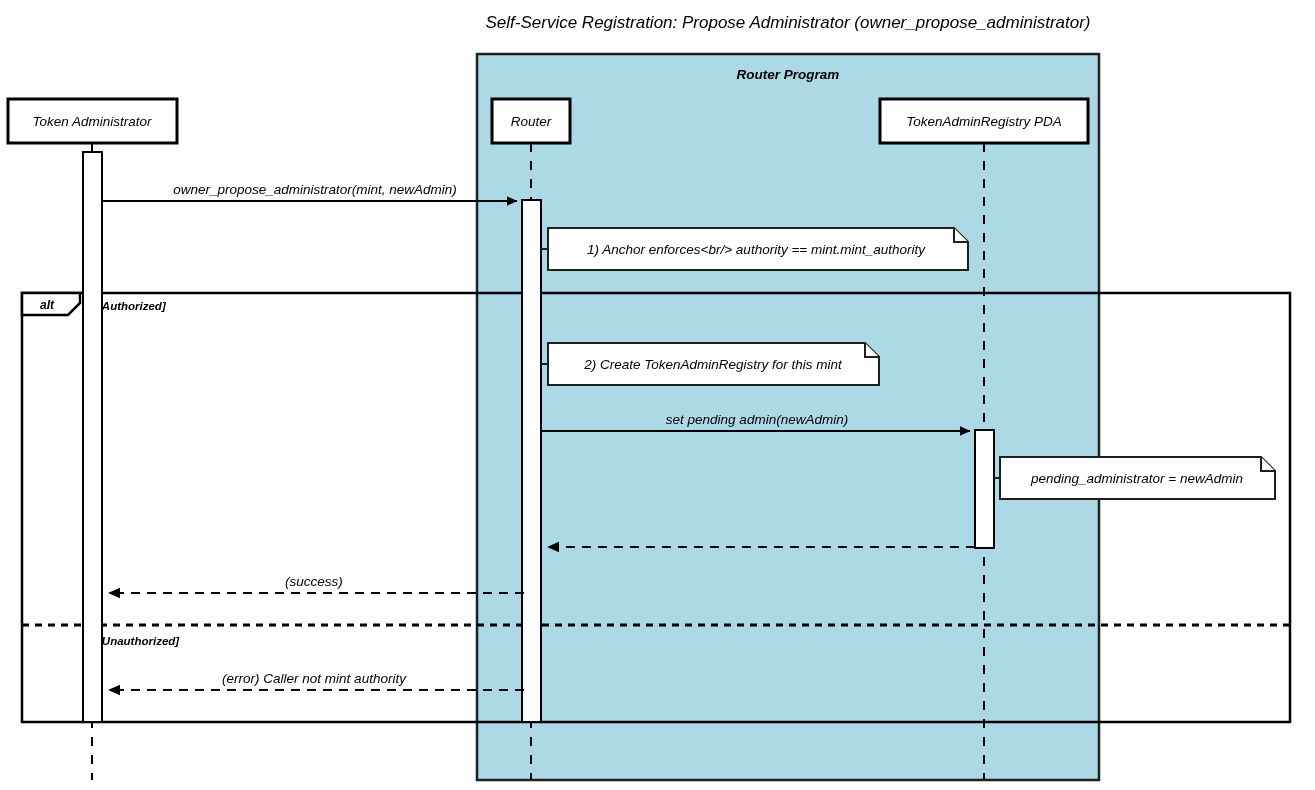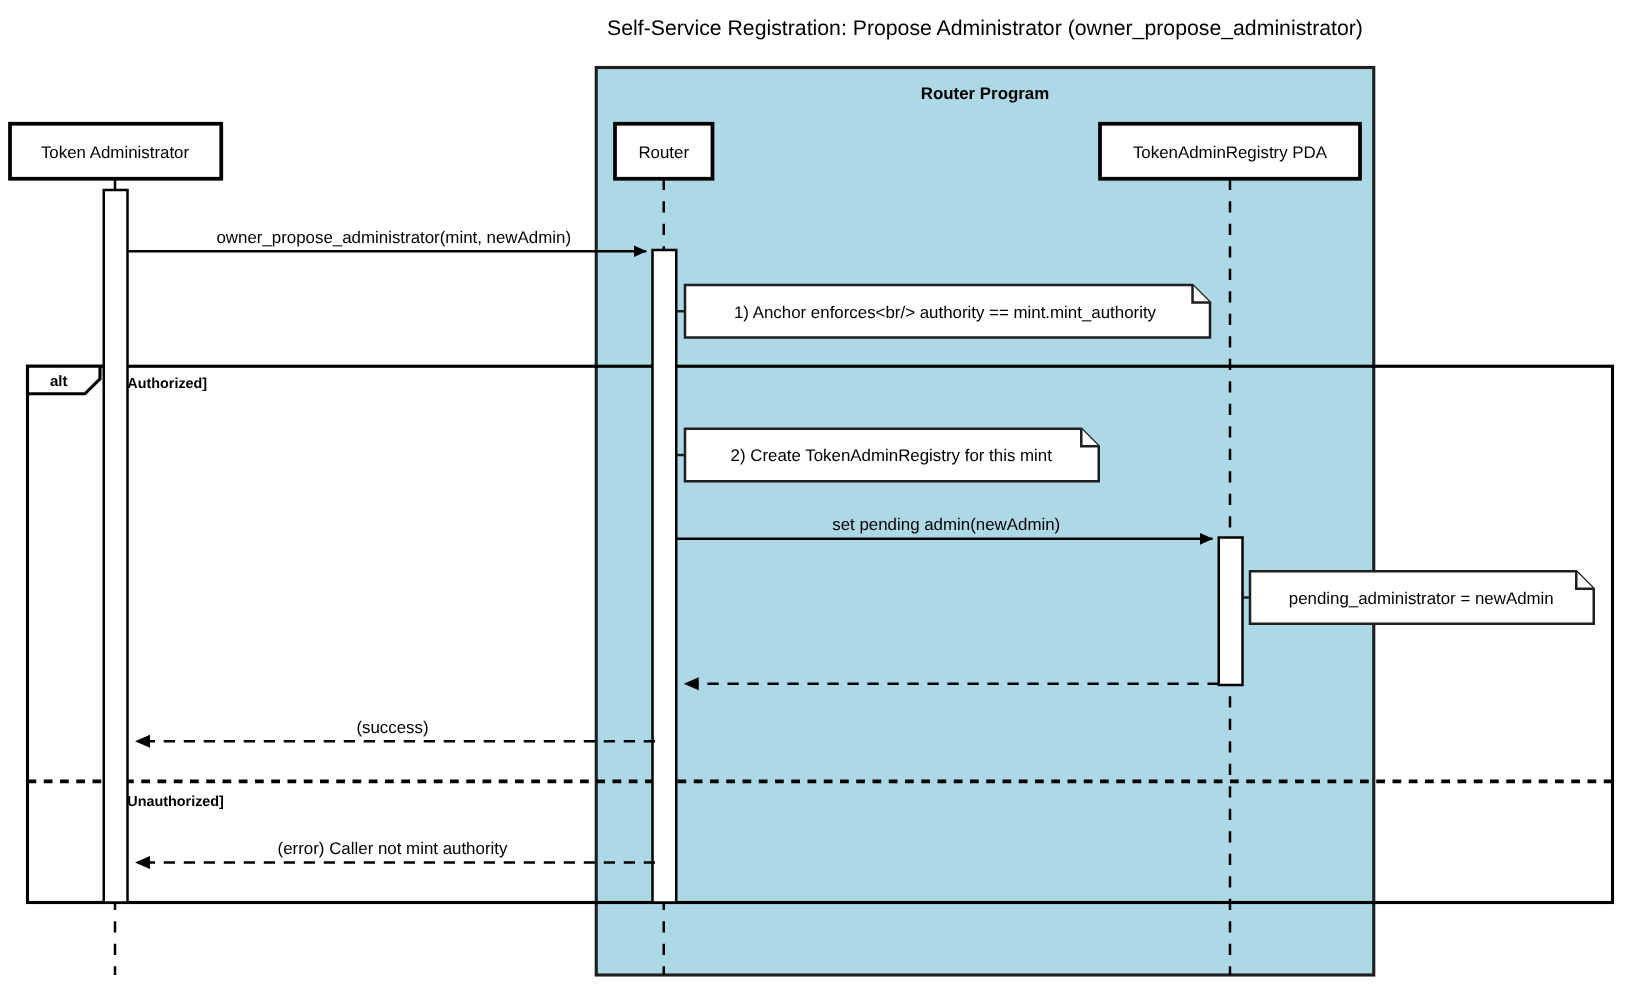--- a/index.html
+++ b/index.html
@@ -11,20 +11,21 @@
   body {
     width: 1315px;
     height: 790px;
     font-family: "Liberation Sans", sans-serif;
     overflow: hidden;
   }
   #diagram-root {
     position: relative;
     width: 1315px;
     height: 790px;
+    font-style: italic;
   }
   svg#seq-svg {
     display: block;
     width: 1315px;
     height: 790px;
     background: #ffffff;
   }
   .diagram-title {
     font-family: "Liberation Sans", sans-serif;
     font-size: 17px;

